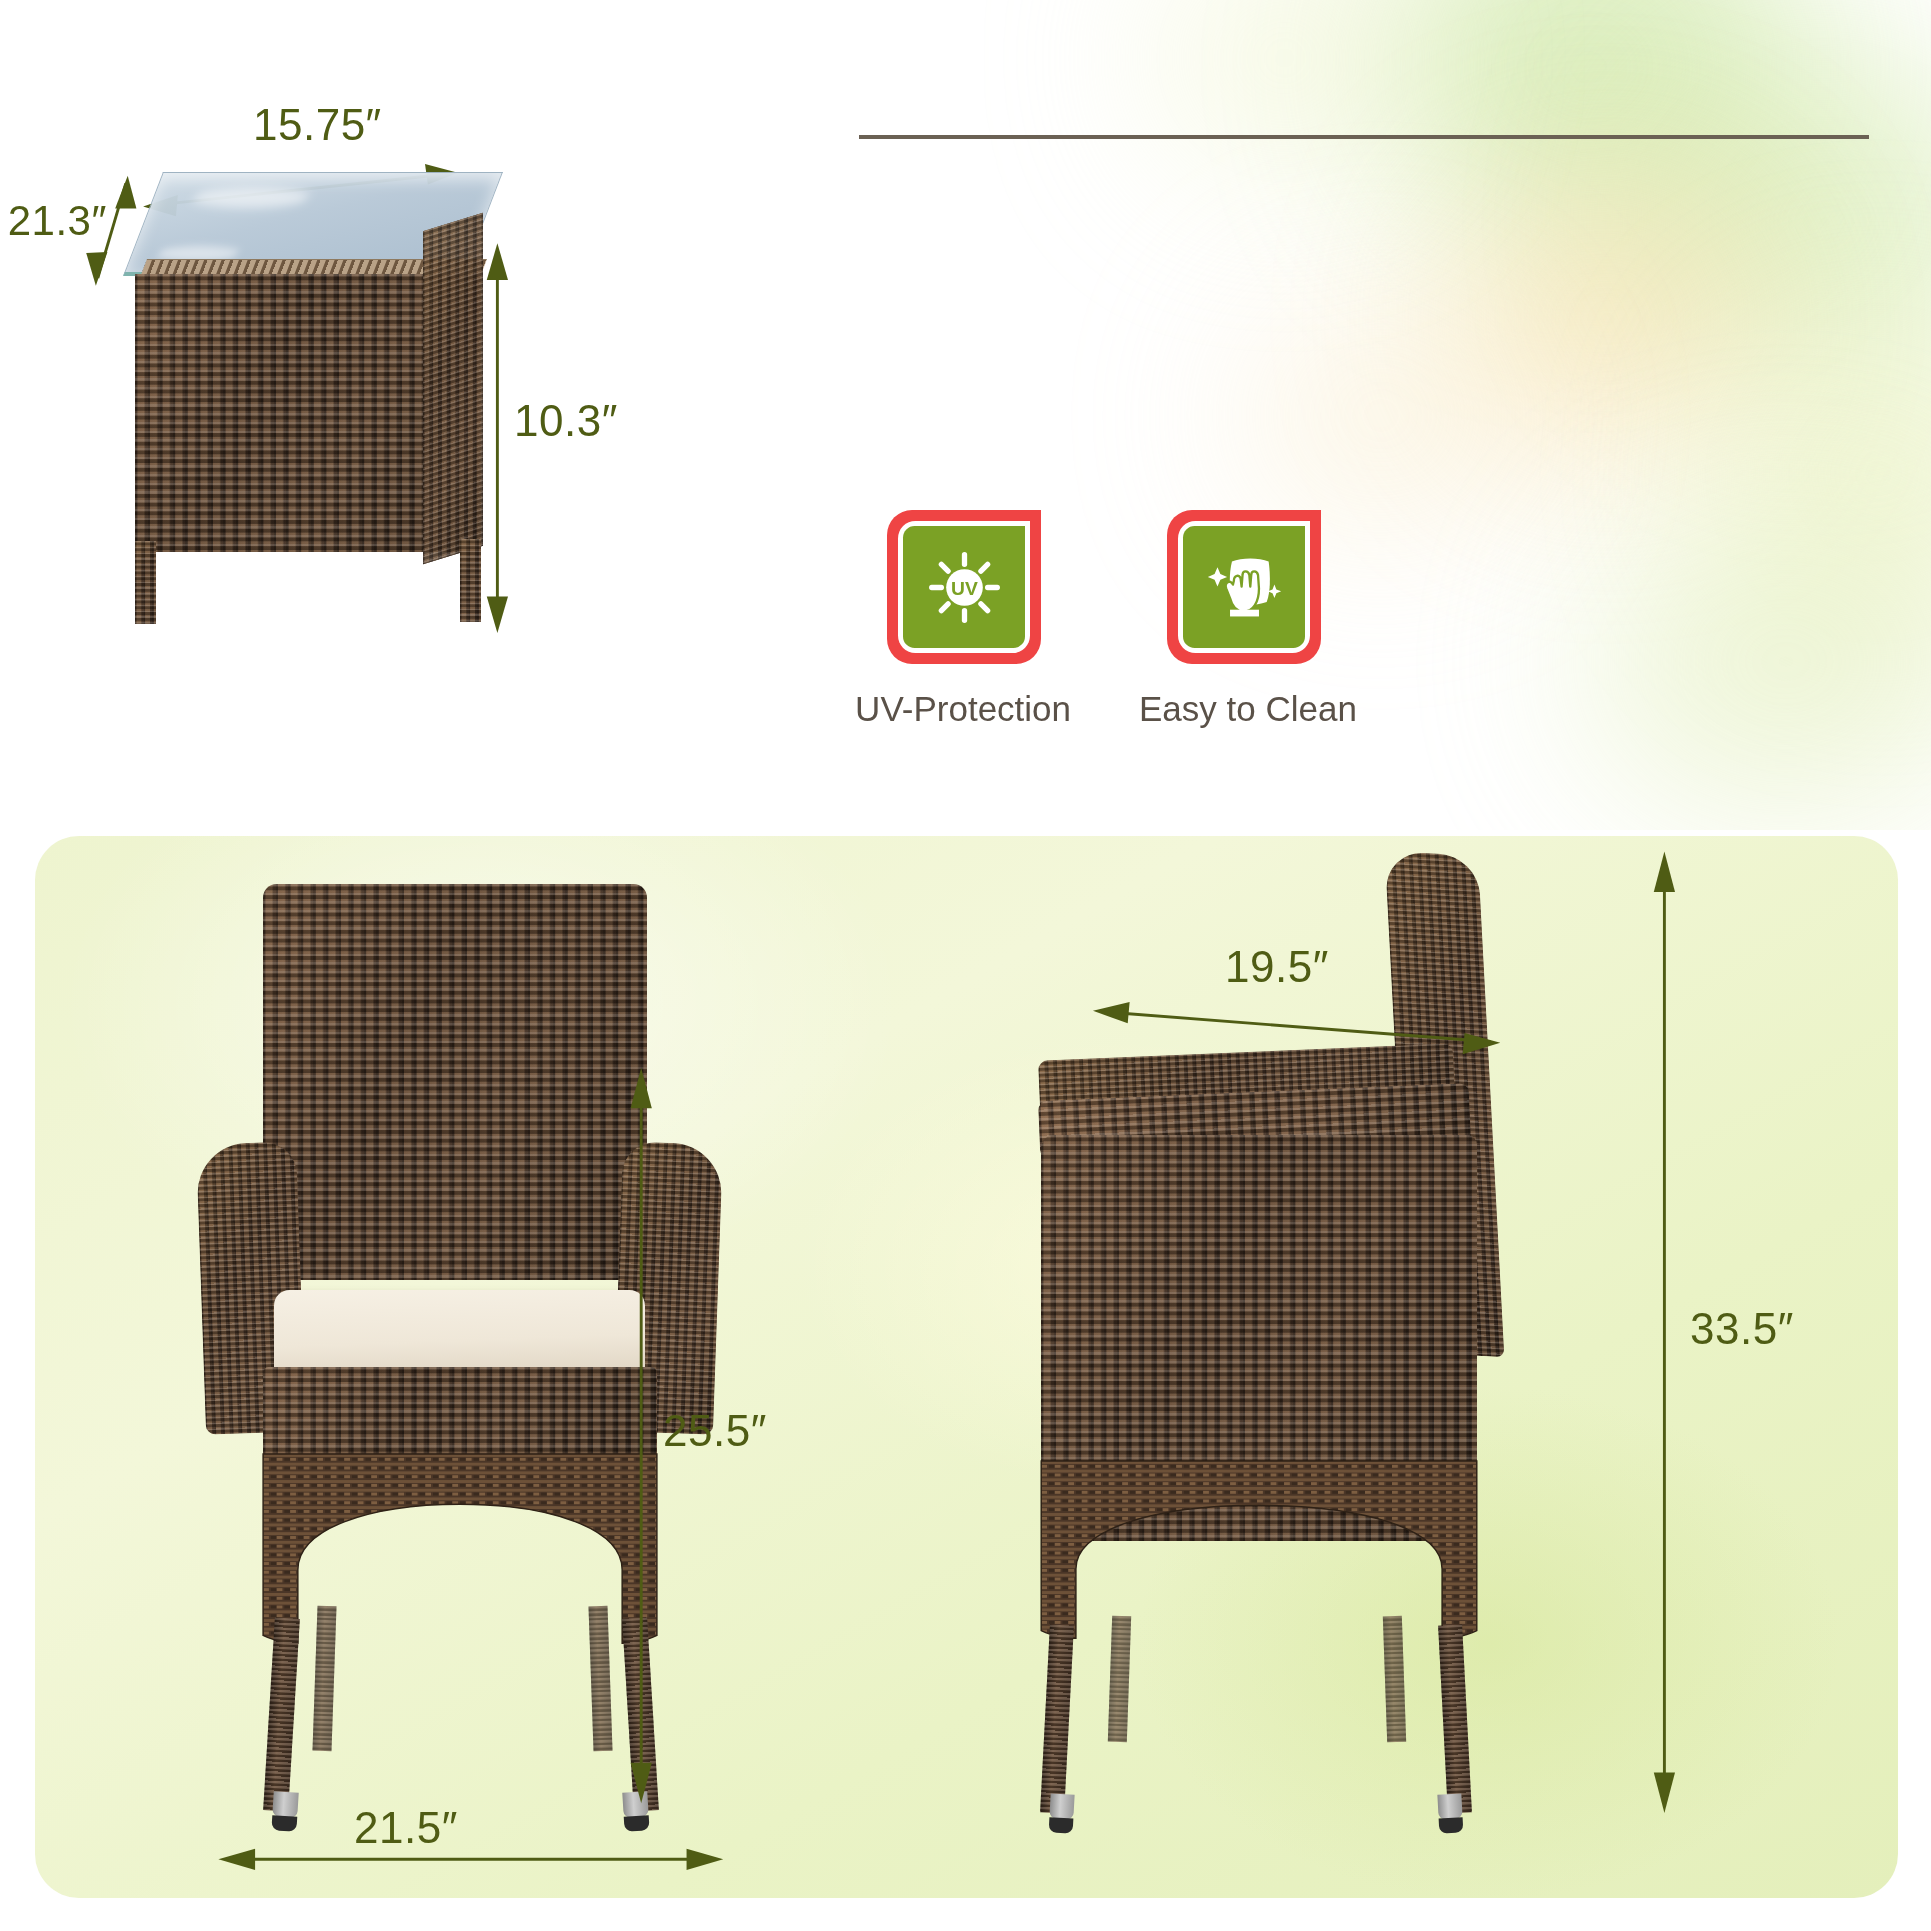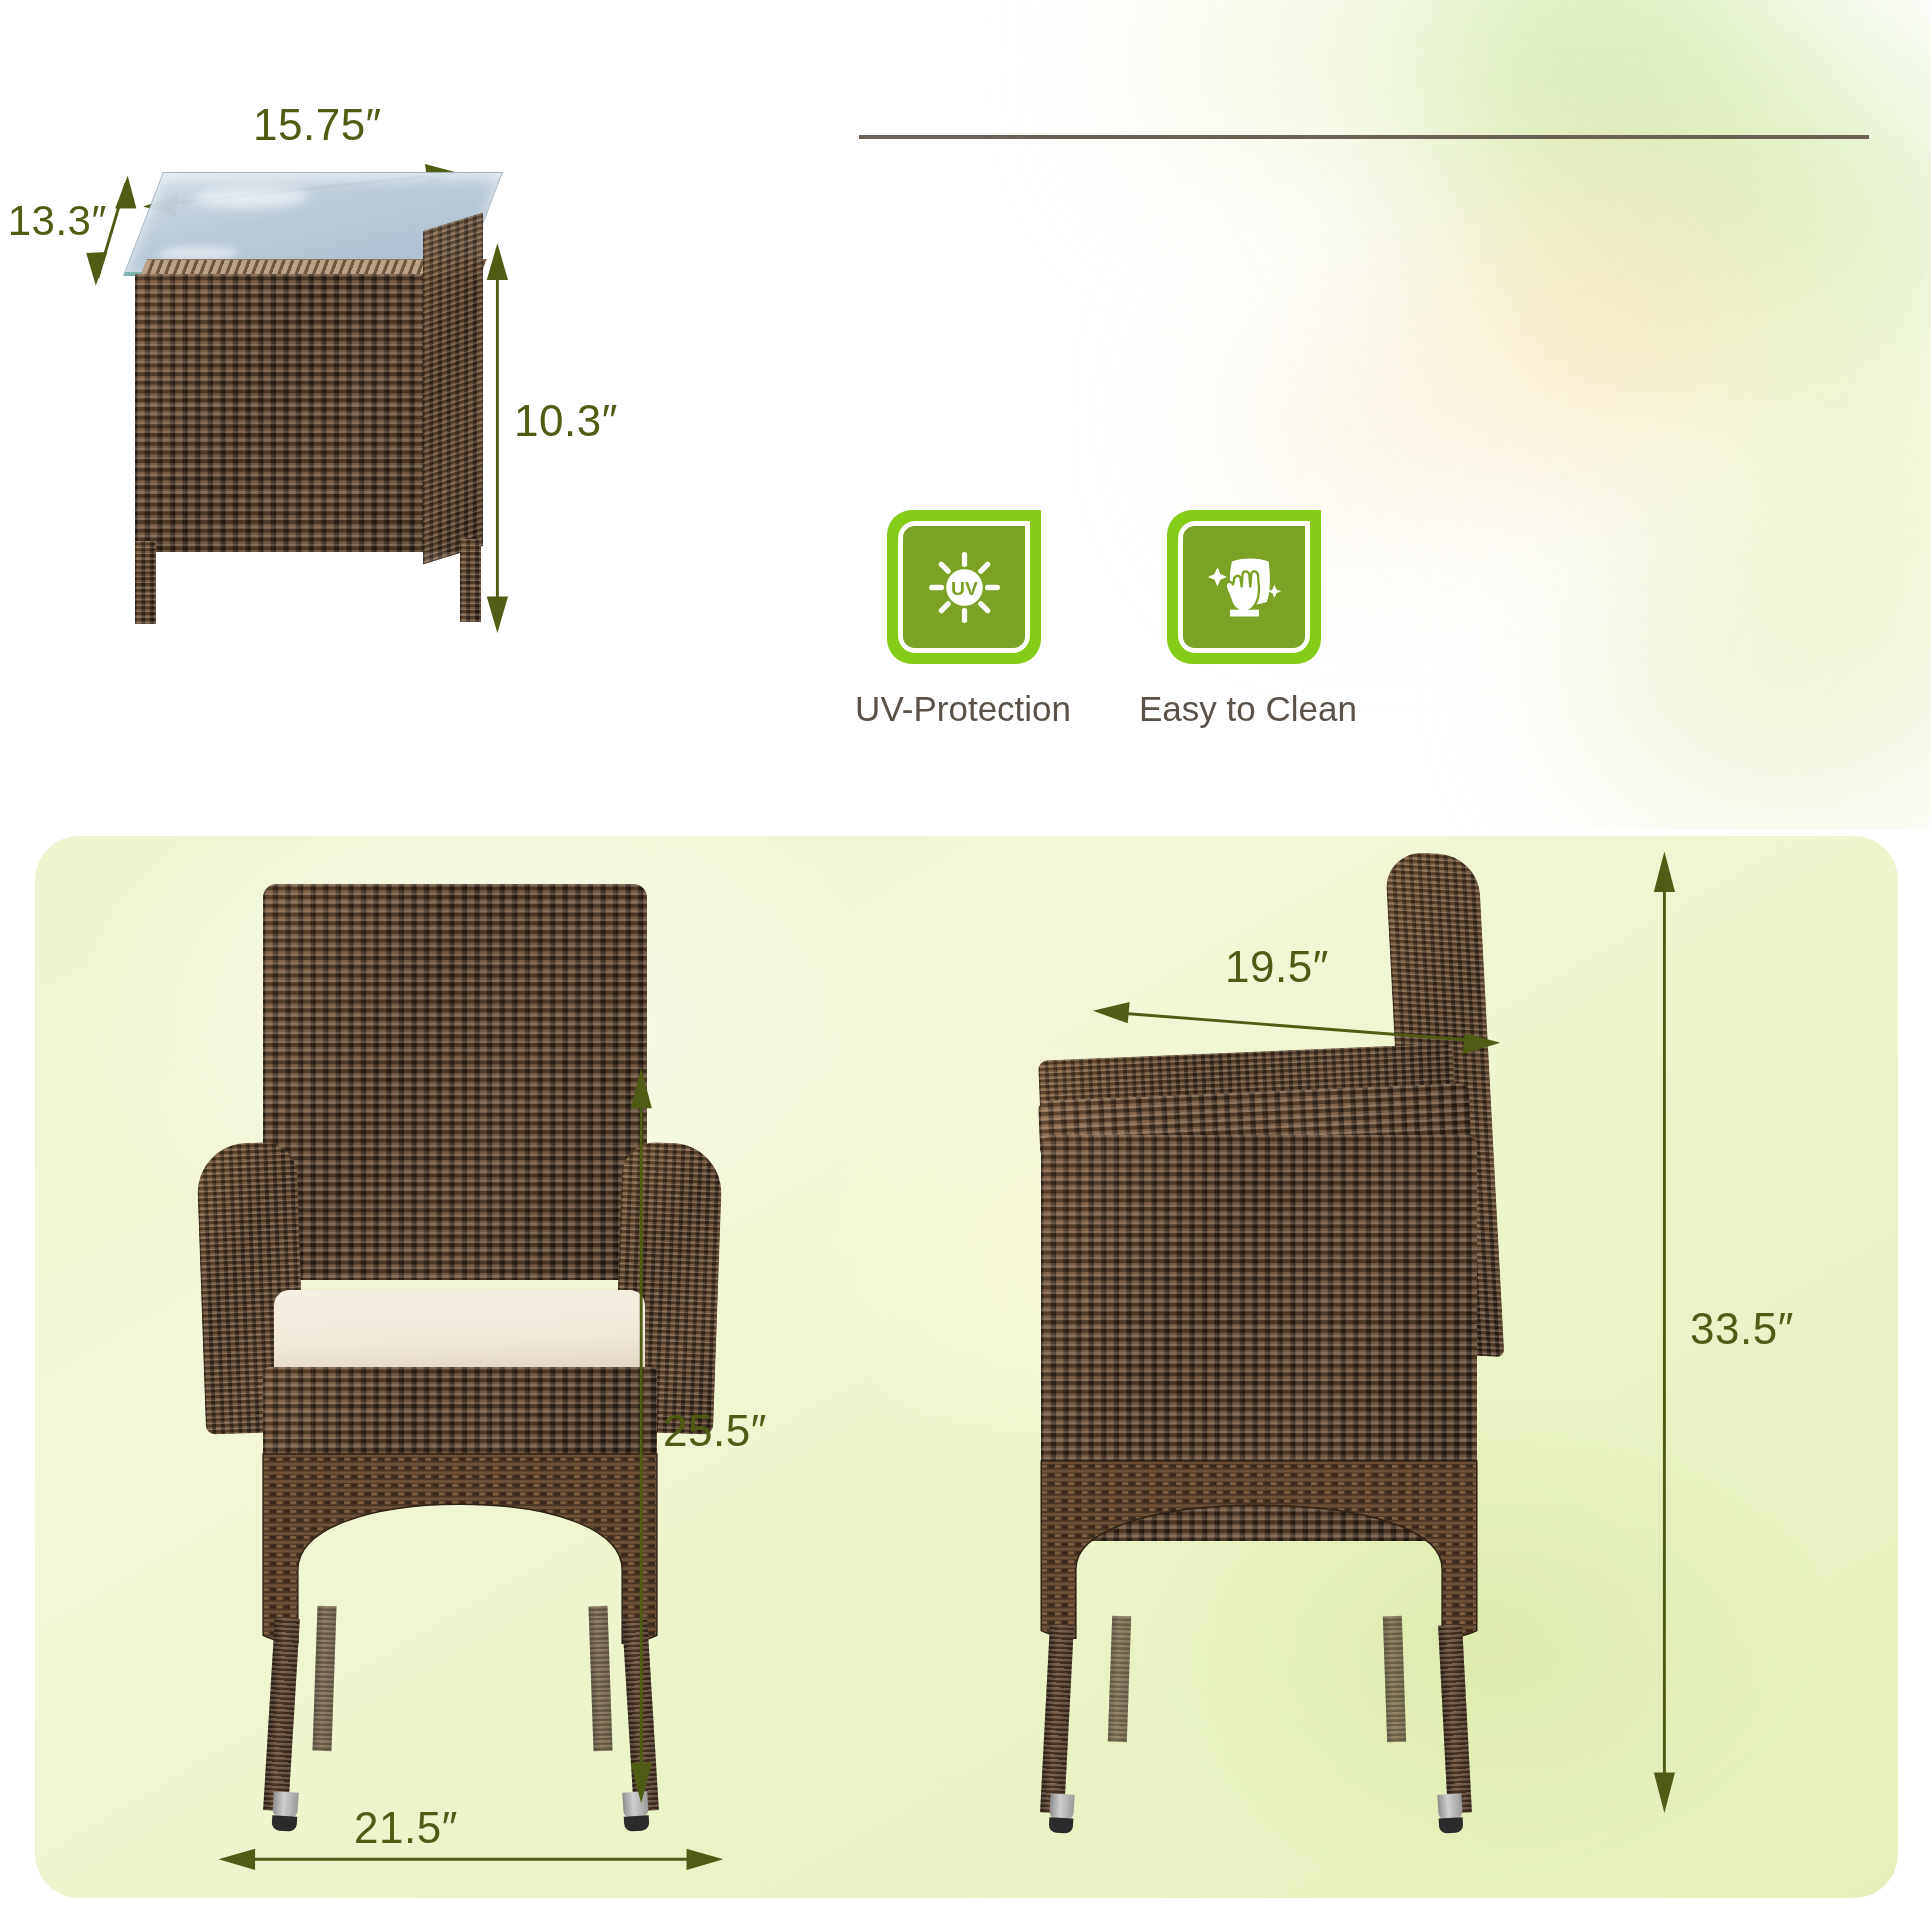--- a/index.html
+++ b/index.html
@@ -184,21 +184,21 @@
   #features {
     position: absolute;
     left: 859px; top: 510px;
     width: 1023px;
     display: flex;
     gap: 70px;
   }
   .feature { width: 210px; }
   .badge-outer {
     width: 154px; height: 154px;
-    background: #84cc16;
+    background: #ef4444;
     border-radius: 25px 0 25px 25px;
     padding: 10.6px;
     margin: 0 auto;
   }
   .badge-inner {
     width: 100%; height: 100%;
     background: #ffffff;
     border-radius: 17.4px 0 17.4px 17.4px;
     padding: 5.8px;
   }
@@ -329,21 +329,21 @@
 
 <div id="table-figure">
 
   <div class="dim-label" style="left:253px;top:100px;">15.75″</div>
   <svg class="arrow-svg" style="left:0;top:0;width:850px;height:251px;" viewBox="0 0 880 260" width="850" height="251">
     <line x1="155" y1="213" x2="466" y2="180" stroke="#4f5c14" stroke-width="3"></line>
     <polygon points="148,214 184,202 182,224" fill="#4f5c14"></polygon>
     <polygon points="474,179 440,170 443,191" fill="#4f5c14"></polygon>
   </svg>
 
-  <div class="dim-label small" style="left:7.7px;top:197px;">13.3″</div>
+  <div class="dim-label small" style="left:7.7px;top:197px;">21.3″</div>
   <svg class="arrow-svg" style="left:0;top:0;width:850px;height:444px;" viewBox="0 0 880 460" width="850" height="444">
     <line x1="130" y1="190" x2="101" y2="288" stroke="#4f5c14" stroke-width="3"></line>
     <polygon points="132,182 119,216 141,216" fill="#4f5c14"></polygon>
     <polygon points="99,296 89,262 111,261" fill="#4f5c14"></polygon>
   </svg>
 
   <div id="tbl-top">
     <div id="tbl-top-sheen"></div>
     <div id="tbl-top-sheen2"></div>
   </div>

